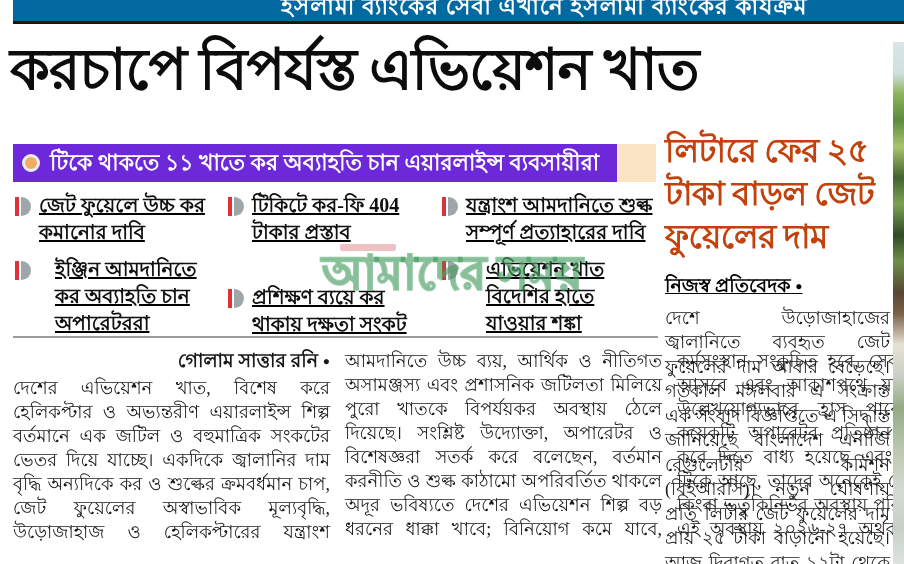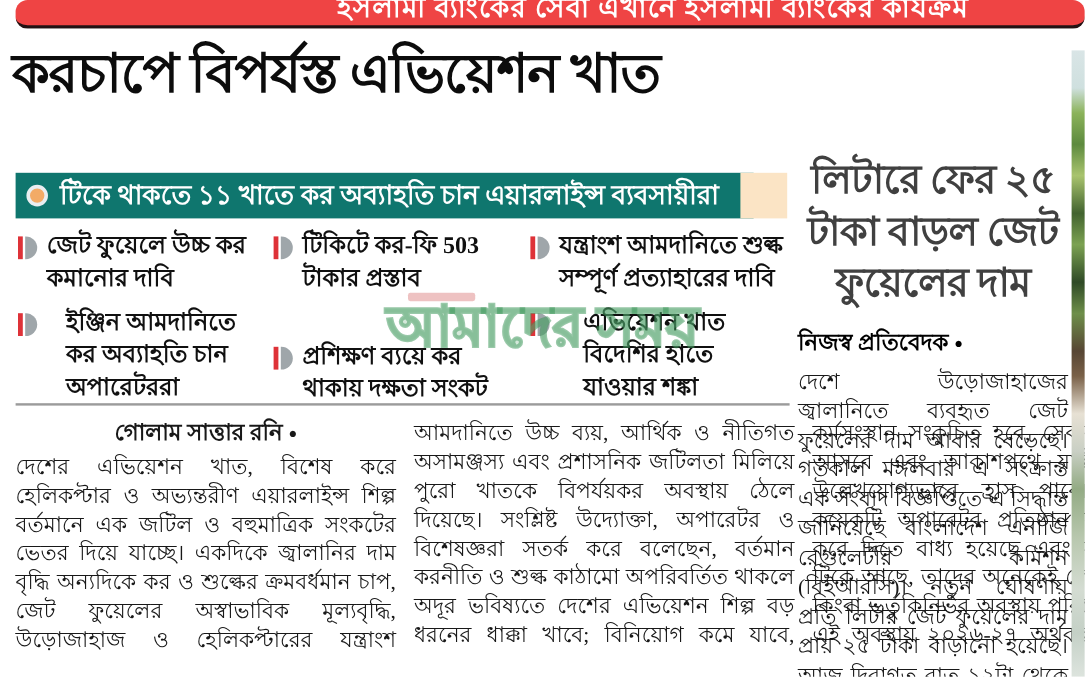--- a/index.html
+++ b/index.html
@@ -4,46 +4,46 @@
 <style>
   html,body{margin:0;padding:0;}
   body{
     width:904px;height:564px;position:relative;overflow:hidden;background:#ffffff;
     font-family:"Liberation Serif","DejaVu Serif",serif;
     -webkit-font-smoothing:antialiased;
   }
   
   .ad-banner{
     position:absolute;left:13px;top:0;width:891px;height:21px;
-    background:#ef4444;border-bottom:3px solid #221213;overflow:hidden;border-radius:10px;
+    background:#0369a1;border-bottom:3px solid #221213;overflow:hidden;
   }
   .ad-banner .ad-text{
     position:absolute;top:-12px;left:268px;white-space:nowrap;
     color:#ffffff;font-weight:bold;font-size:23px;letter-spacing:1px;
   }
   
   .headline{
     position:absolute;left:10px;top:34px;width:860px;
-    font-size:45px;font-weight:bold;color:#0c0c0c;line-height:1.25;letter-spacing:-1px;
+    font-size:57px;font-weight:bold;color:#0c0c0c;line-height:1.25;letter-spacing:-1px;
   }
   
   .kicker{
     position:absolute;left:13px;top:144px;width:615px;height:38px;
-    background:#0f766e;display:flex;align-items:center;
+    background:#6d28d9;display:flex;align-items:center;
   }
   .kicker-dot{
     width:12px;height:12px;border-radius:50%;background:#f2ab67;
     border:3px solid #e9eef1;margin:0 10px 0 9px;flex:0 0 auto;
   }
   .kicker-text{color:#ffffff;font-weight:bold;font-size:22px;white-space:nowrap;}
   .peach-box{
     position:absolute;left:617px;top:144px;width:39px;height:38px;background:#fbe4c5;
   }
   
-  .bullet{position:absolute;display:flex;}
+  .bullet{position:absolute;display:flex;text-decoration:underline;}
   .marker{flex:0 0 auto;display:flex;margin:5px 8px 0 0;}
   .marker-bar{width:4px;height:19px;background:#de3238;margin-right:2px;}
   .marker-arc{width:10px;height:19px;background:#9fa6aa;border-radius:0 10px 10px 0;}
   .bullet-text{font-size:20px;font-weight:bold;line-height:27px;color:#101010;}
   .b1{left:15px;top:192px;width:192px;}
   .b2{left:228px;top:192px;width:190px;}
   .b3{left:442px;top:192px;width:218px;justify-content:flex-end;}
   .b4{left:15px;top:256px;width:200px;gap:16px;}
   .b5{left:228px;top:256px;width:200px;margin-top:28px;}
   .b6{left:442px;top:256px;width:200px;gap:20px;}
@@ -61,30 +61,30 @@
     background:rgba(205,80,80,0.35);pointer-events:none;border-radius:2px;
   }
   
   .rule{position:absolute;left:13px;top:336px;width:645px;height:2px;background:#9b9b9b;}
   
   .main-body{
     position:absolute;left:13px;top:349px;width:649px;height:215px;
     column-count:2;column-gap:15px;column-fill:auto;
     font-size:18px;line-height:24px;text-align:justify;color:#181818;
   }
-  .byline{font-weight:bold;font-size:19px;margin:0 0 3px 0;text-align:center;}
+  .byline{font-weight:bold;font-size:19px;margin:0 0 3px 0;text-align:right;}
   .byline .dot{font-size:12px;vertical-align:2px;}
   .jump-gap{display:inline-block;width:34px;}
   
   .side{position:absolute;left:665px;top:130px;width:225px;}
   .side-headline{
-    font-size:33px;font-weight:bold;text-align:center;line-height:1.3;
-    color:#404040;letter-spacing:-0.5px;
+    font-size:33px;font-weight:bold;text-align:left;line-height:1.3;
+    color:#c2410c;letter-spacing:-0.5px;
   }
-  .side-byline{font-weight:bold;font-size:19px;margin:12px 0 3px 0;}
+  .side-byline{font-weight:bold;font-size:19px;margin:12px 0 3px 0;text-decoration:underline;}
   .side-byline .dot{font-size:12px;vertical-align:2px;}
   .side-body{font-size:18px;line-height:24.5px;text-align:justify;color:#181818;}
   .side-body p{margin:0;}
   
   .photo-strip{
     position:absolute;right:0;top:42px;width:11px;height:522px;
     background:linear-gradient(180deg,
       #d9e5e6 0%, #cfe0df 6%, #8bb35a 10%, #5d8a3e 15%, #a9c46e 20%,
       #42632f 26%, #7ca252 31%, #2f4a26 37%, #6e8f4a 42%, #574634 48%,
       #7a6148 52%, #e7e1d4 58%, #c9cfc4 64%, #93ab84 70%, #b9c8af 78%,
@@ -111,21 +111,21 @@
       <span class="marker-bar"></span>
       <span class="marker-arc"></span>
     </span>
   <span class="bullet-text">জেট ফুয়েলে উচ্চ কর কমানোর দাবি</span>
 </div>
 <div class="bullet b2">
   <span class="marker">
       <span class="marker-bar"></span>
       <span class="marker-arc"></span>
     </span>
-  <span class="bullet-text">টিকিটে কর-ফি 503 টাকার প্রস্তাব</span>
+  <span class="bullet-text">টিকিটে কর-ফি 404 টাকার প্রস্তাব</span>
 </div>
 <div class="bullet b3">
   <span class="marker">
       <span class="marker-bar"></span>
       <span class="marker-arc"></span>
     </span>
   <span class="bullet-text">যন্ত্রাংশ আমদানিতে শুল্ক সম্পূর্ণ প্রত্যাহারের দাবি</span>
 </div>
 <div class="bullet b4">
   <span class="marker">

